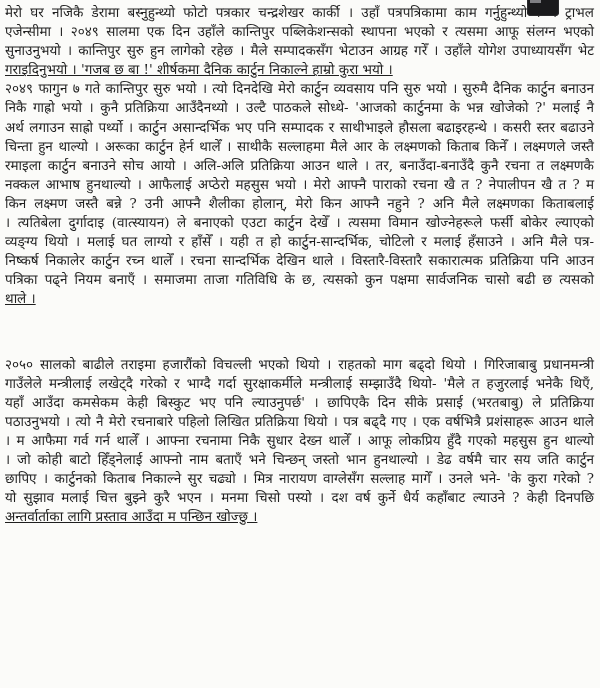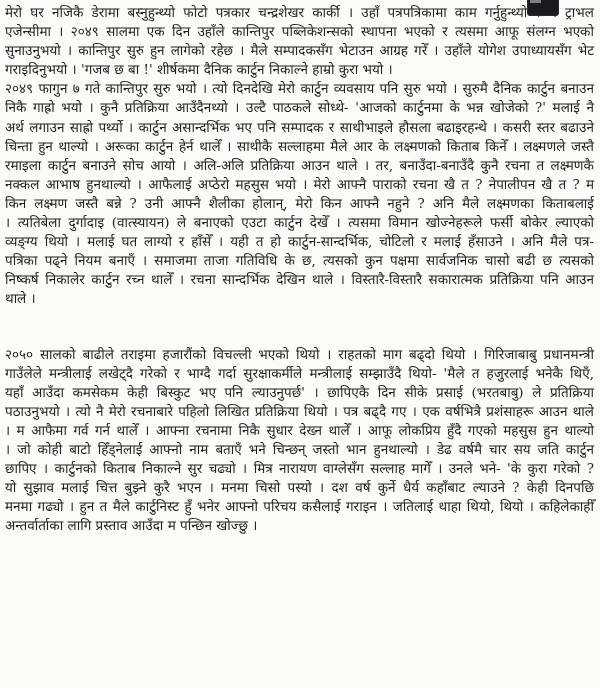--- a/index.html
+++ b/index.html
@@ -15,32 +15,33 @@
     overflow: hidden;
     position: relative;
   }
   .doc {
     padding: 3px 6px 0 5px;
   }
   .para {
     margin: 0;
   }
   .para.gap {
-    margin-top: 36px;
+    margin-top: 46px;
   }
   .line {
     font-size: 13.5px;
     line-height: 19.1px;
     font-weight: 500;
     text-align: justify;
     text-align-last: justify;
     word-break: normal;
   }
   .line.short {
     text-align-last: left;
+    text-decoration: underline;
   }
   .app-icon {
     position: absolute;
     top: -6px;
     left: 527px;
     width: 32px;
     height: 22px;
     background: #1a1a1c;
     border-radius: 4px;
     box-shadow: 0 0 0 1px #2a2a2c inset;
@@ -72,30 +73,29 @@
       <div class="para">
         <div class="line">२०४९ फागुन ७ गते कान्तिपुर सुरु भयो । त्यो दिनदेखि मेरो कार्टुन व्यवसाय पनि सुरु भयो । सुरुमै दैनिक कार्टुन बनाउन</div>
         <div class="line">निकै गाह्रो भयो । कुनै प्रतिक्रिया आउँदैनथ्यो । उल्टै पाठकले सोध्थे- 'आजको कार्टुनमा के भन्न खोजेको ?' मलाई नै</div>
         <div class="line">अर्थ लगाउन साह्रो पर्थ्यो । कार्टुन असान्दर्भिक भए पनि सम्पादक र साथीभाइले हौसला बढाइरहन्थे । कसरी स्तर बढाउने</div>
         <div class="line">चिन्ता हुन थाल्यो । अरूका कार्टुन हेर्न थालेँ । साथीकै सल्लाहमा मैले आर के लक्ष्मणको किताब किनेँ । लक्ष्मणले जस्तै</div>
         <div class="line">रमाइला कार्टुन बनाउने सोच आयो । अलि-अलि प्रतिक्रिया आउन थाले । तर, बनाउँदा-बनाउँदै कुनै रचना त लक्ष्मणकै</div>
         <div class="line">नक्कल आभाष हुनथाल्यो । आफैलाई अप्ठेरो महसुस भयो । मेरो आफ्नै पाराको रचना खै त ? नेपालीपन खै त ? म</div>
         <div class="line">किन लक्ष्मण जस्तै बन्ने ? उनी आफ्नै शैलीका होलान्, मेरो किन आफ्नै नहुने ? अनि मैले लक्ष्मणका किताबलाई</div>
         <div class="line">। त्यतिबेला दुर्गादाइ (वात्स्यायन) ले बनाएको एउटा कार्टुन देखेँ । त्यसमा विमान खोज्नेहरूले फर्सी बोकेर ल्याएको</div>
         <div class="line">व्यङ्ग्य थियो । मलाई घत लाग्यो र हाँसेँ । यही त हो कार्टुन-सान्दर्भिक, चोटिलो र मलाई हँसाउने । अनि मैले पत्र-</div>
+        <div class="line">निष्कर्ष निकालेर कार्टुन रच्न थालेँ । रचना सान्दर्भिक देखिन थाले । विस्तारै-विस्तारै सकारात्मक प्रतिक्रिया पनि आउन</div>
         <div class="line">पत्रिका पढ्ने नियम बनाएँ । समाजमा ताजा गतिविधि के छ, त्यसको कुन पक्षमा सार्वजनिक चासो बढी छ त्यसको</div>
-        <div class="line">निष्कर्ष निकालेर कार्टुन रच्न थालेँ । रचना सान्दर्भिक देखिन थाले । विस्तारै-विस्तारै सकारात्मक प्रतिक्रिया पनि आउन</div>
         <div class="line short">थाले ।</div>
       </div>
       <div class="para gap">
         <div class="line">२०५० सालको बाढीले तराइमा हजारौंको विचल्ली भएको थियो । राहतको माग बढ्दो थियो । गिरिजाबाबु प्रधानमन्त्री</div>
         <div class="line">गाउँलेले मन्त्रीलाई लखेट्दै गरेको र भाग्दै गर्दा सुरक्षाकर्मीले मन्त्रीलाई सम्झाउँदै थियो- 'मैले त हजुरलाई भनेकै थिएँ,</div>
         <div class="line">यहाँ आउँदा कमसेकम केही बिस्कुट भए पनि ल्याउनुपर्छ' । छापिएकै दिन सीके प्रसाई (भरतबाबु) ले प्रतिक्रिया</div>
         <div class="line">पठाउनुभयो । त्यो नै मेरो रचनाबारे पहिलो लिखित प्रतिक्रिया थियो । पत्र बढ्दै गए । एक वर्षभित्रै प्रशंसाहरू आउन थाले</div>
         <div class="line">। म आफैमा गर्व गर्न थालेँ । आफ्ना रचनामा निकै सुधार देख्न थालेँ । आफू लोकप्रिय हुँदै गएको महसुस हुन थाल्यो</div>
         <div class="line">। जो कोही बाटो हिँड्नेलाई आफ्नो नाम बताएँ भने चिन्छन् जस्तो भान हुनथाल्यो । डेढ वर्षमै चार सय जति कार्टुन</div>
         <div class="line">छापिए । कार्टुनको किताब निकाल्ने सुर चढ्यो । मित्र नारायण वाग्लेसँग सल्लाह मागेँ । उनले भने- 'के कुरा गरेको ?</div>
         <div class="line">यो सुझाव मलाई चित्त बुझ्ने कुरै भएन । मनमा चिसो पस्यो । दश वर्ष कुर्ने धैर्य कहाँबाट ल्याउने ? केही दिनपछि</div>
-        <div class="line">मनमा गढ्यो । हुन त मैले कार्टुनिस्ट हुँ भनेर आफ्नो परिचय कसैलाई गराइन । जतिलाई थाहा थियो, थियो । कहिलेकाहीँ</div>
         <div class="line short">अन्तर्वार्ताका लागि प्रस्ताव आउँदा म पन्छिन खोज्छु ।</div>
       </div>
     </div>
 </div>
 
 </body></html>

